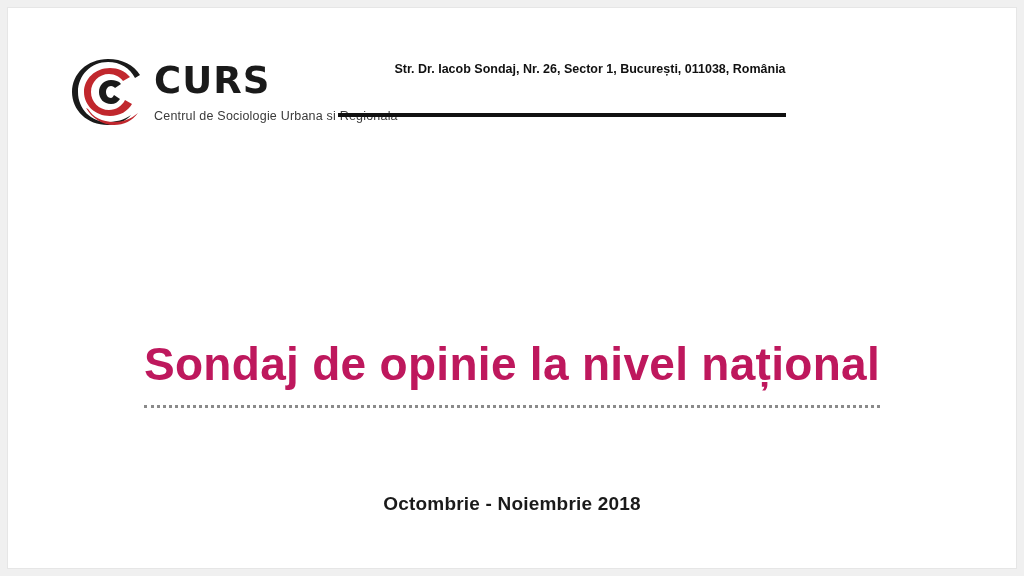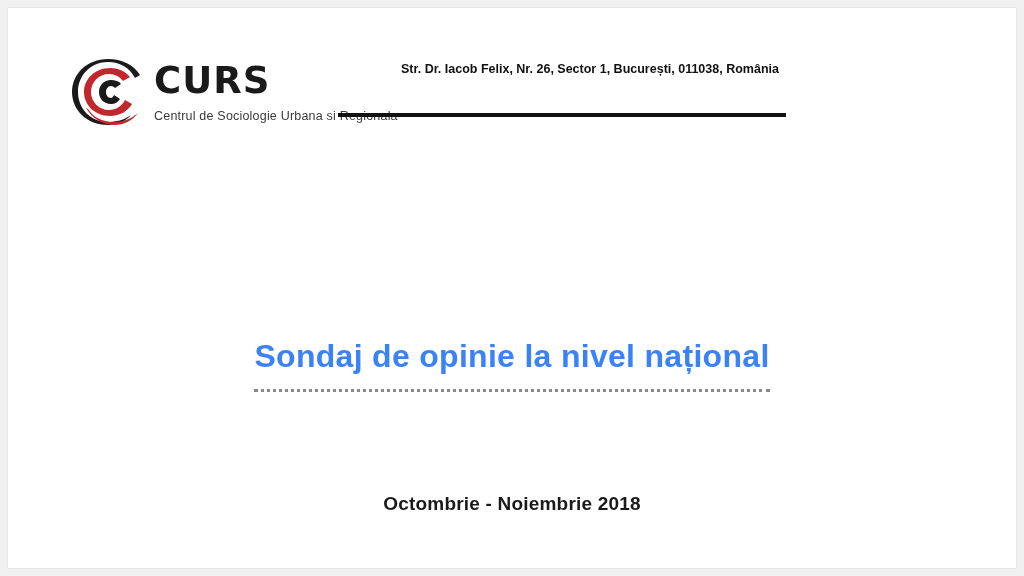--- a/index.html
+++ b/index.html
@@ -97,22 +97,22 @@
     position: absolute;
     left: 0;
     top: 330px;
     width: 100%;
     text-align: center;
   }
   .main-title {
     display: inline-block;
     font-family: "Liberation Sans", sans-serif;
     font-weight: bold;
-    font-size: 32px;
-    color: #3b82f6;
+    font-size: 46px;
+    color: #be185d;
     letter-spacing: 0.3px;
     line-height: 1.15;
     padding-bottom: 14px;
     border-bottom: 3px dotted #8a8a8a;
   }
 
   
   .date-wrap {
     position: absolute;
     left: 0;
@@ -144,21 +144,21 @@
           <path d="M18 52 C24 62 34 69 46 69 C56 69 64 65 70 57 C63 63 55 66 46 66 C34 66 25 61 20 53 Z" fill="#c1272d"></path>
         </svg>
       </div>
       <div class="logo-text">
         <div class="logo-title">CURS</div>
         <div class="logo-sub">Centrul de Sociologie Urbana si Regionala</div>
       </div>
     </div>
 
     <div class="contact-block">
-      <div class="contact-line">Str. Dr. Iacob Felix, Nr. 26, Sector 1, București, 011038, România</div>
+      <div class="contact-line">Str. Dr. Iacob Sondaj, Nr. 26, Sector 1, București, 011038, România</div>
     </div>
 
     <div class="header-rule"></div>
   </div>
 
   <div class="title-wrap">
     <div class="main-title">Sondaj de opinie la nivel național</div>
   </div>
 
   <div class="date-wrap">

